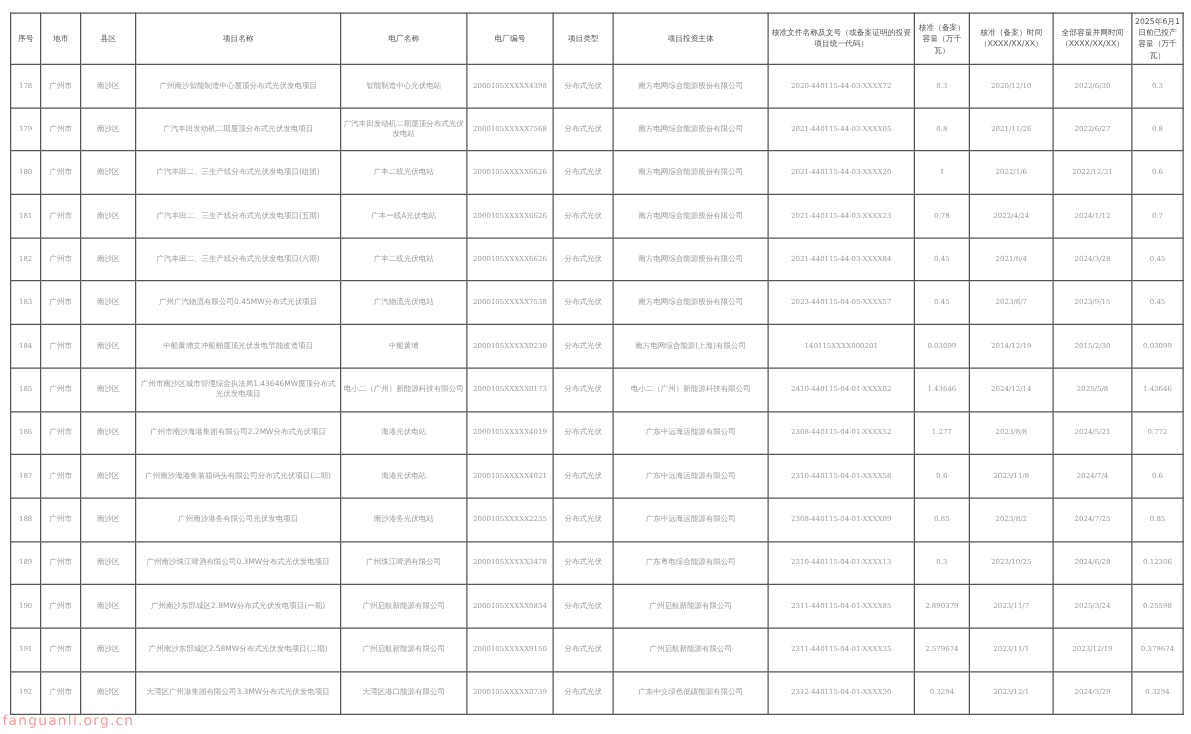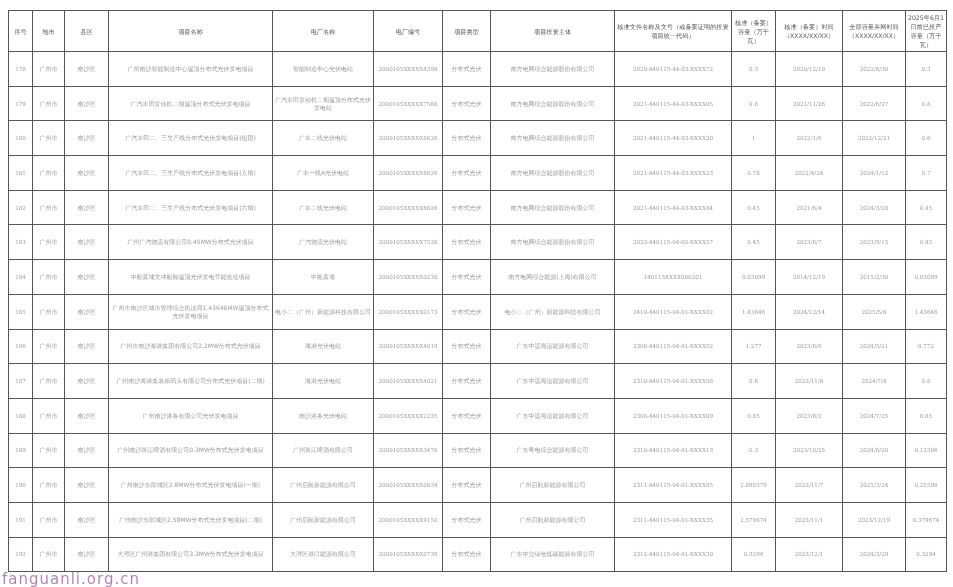--- a/index.html
+++ b/index.html
@@ -5,21 +5,21 @@
   html, body { margin: 0; padding: 0; background: #ffffff; }
   body { width: 953px; height: 587px; position: relative; overflow: hidden;
          font-family: "DejaVu Sans", sans-serif; color: #8a8a8a; }
   table.grid { position: absolute; left: 8px; top: 10px; border-collapse: collapse;
                table-layout: fixed; width: 938px; }
   table.grid th, table.grid td { border: 1px solid #555; text-align: center; vertical-align: middle;
                padding: 0 2px; overflow: hidden; font-size: 6px; line-height: 8px; }
   table.grid th { height: 40px; color: #555; font-weight: normal; font-size: 6.2px; line-height: 9px; }
   table.grid td { height: 33.7px; color: #9a9a9a; }
   table.grid td.num { font-family: "DejaVu Serif", serif; font-size: 5.6px; }
-  .watermark { position: absolute; left: 2px; top: 570px; font-size: 15px; color: #701a75;
+  .watermark { position: absolute; left: 2px; top: 570px; font-size: 11px; color: #ef4444;
                opacity: 0.55; letter-spacing: 1px; font-family: "DejaVu Sans", sans-serif; }
 </style>
 </head>
 <body>
 
 <table class="grid">
   <colgroup>
     <col style="width:24px">
       <col style="width:32px">
       <col style="width:44px">

